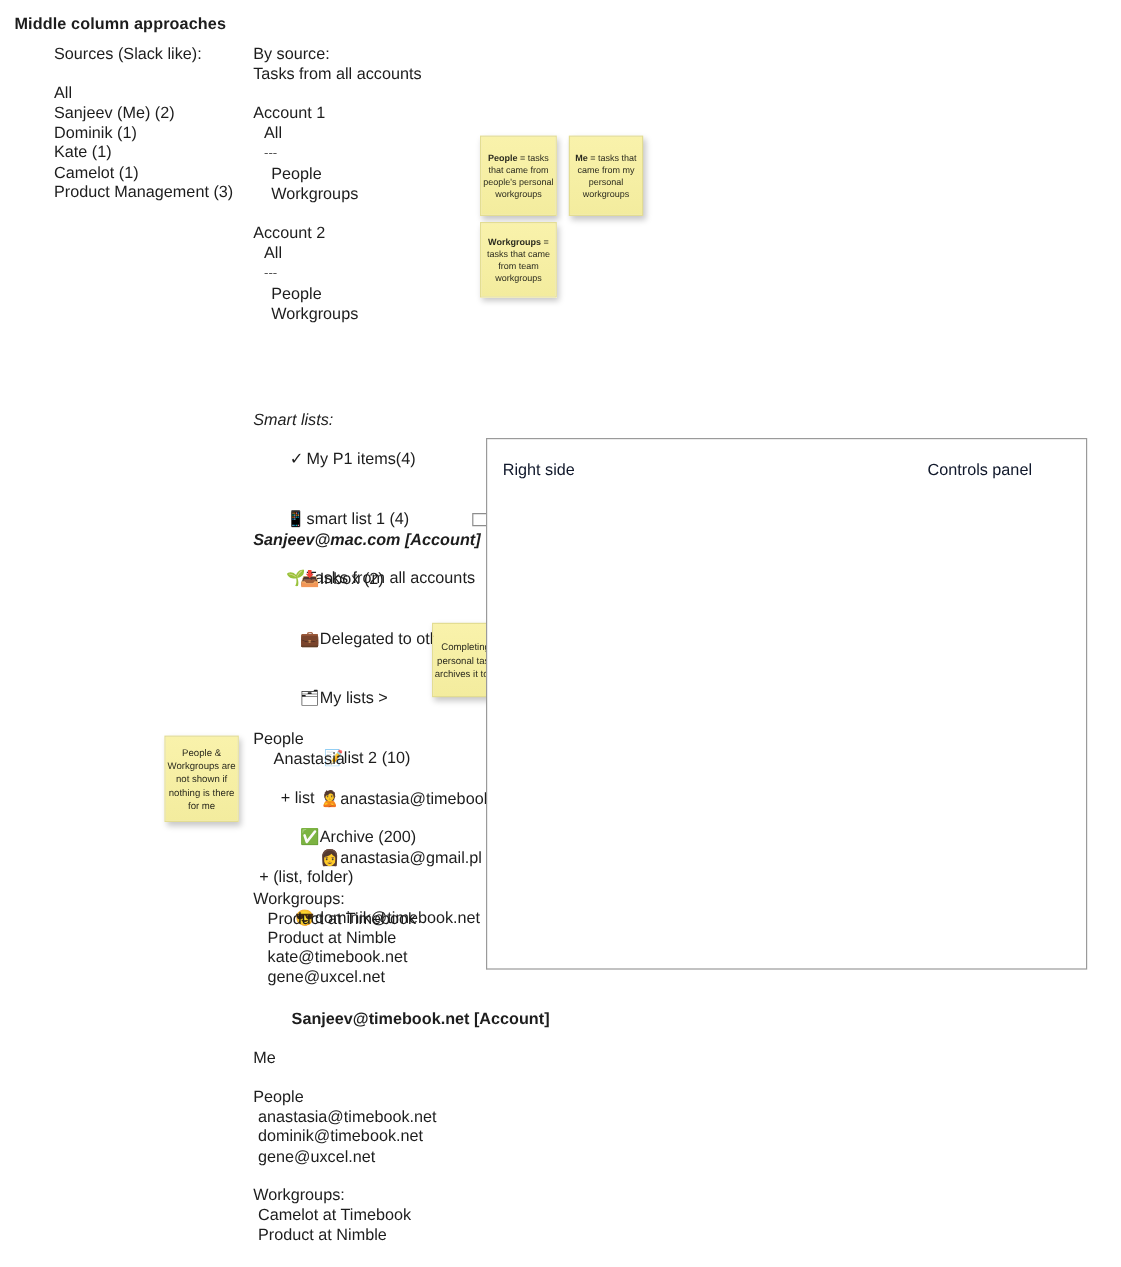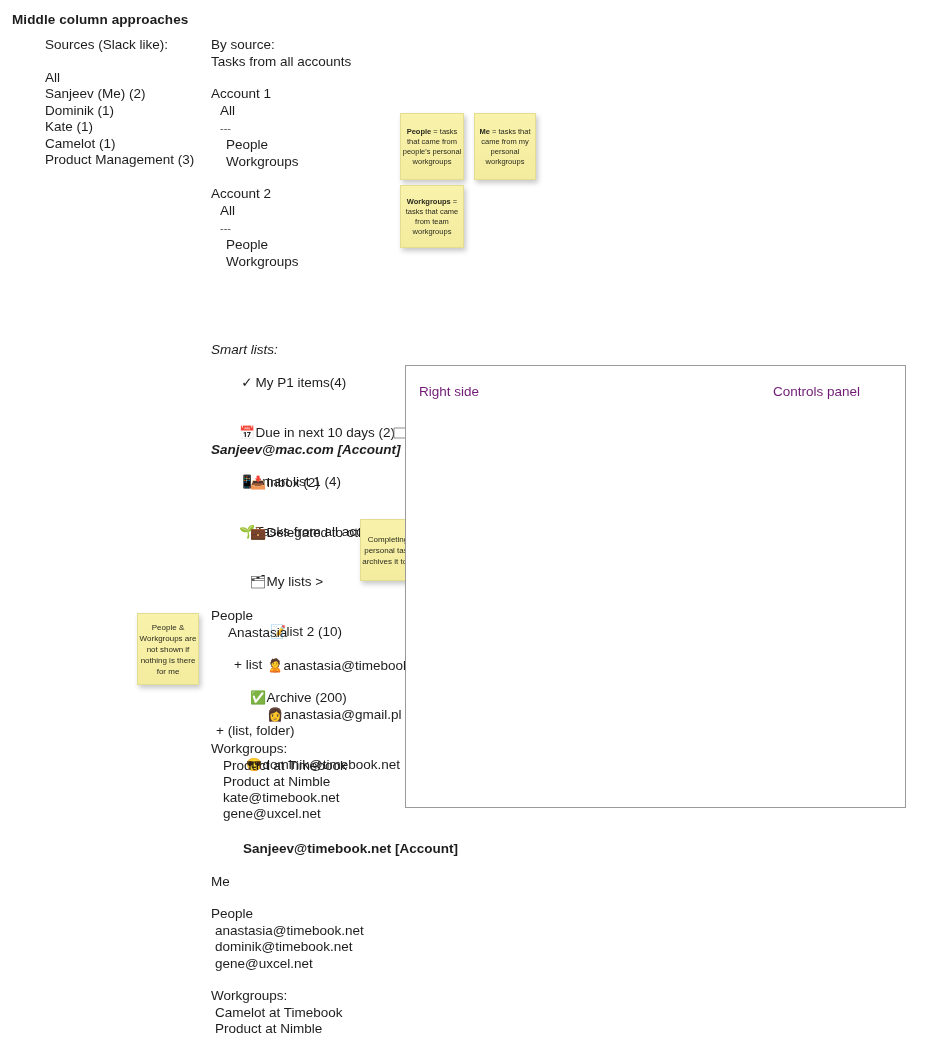--- a/index.html
+++ b/index.html
@@ -58,21 +58,21 @@
   }
   .note-inner { width: 100%; }
   .note .b { font-weight: bold; }
 
   
   .frame {
     border: 1px solid #9a9a9a;
     background: #ffffff;
     box-sizing: border-box;
   }
-  .frame-label { font-size: 13.5px; color: #701a75; }
+  .frame-label { font-size: 13.5px; color: #0f172a; }
   .canvas-caption { font-size: 9.5px; color: #3a3a3a; }
 
   
   .vline { background: #9d9d9d; width: 1px; }
 
   
   .arrow-wrap { width: 40px; height: 22px; }
 
   .em { font-size: 13px; }
   .icon-slot {
@@ -141,23 +141,20 @@
   </div>
 </div>
 
 <div class="abs" style="left:211px; top:342px; width:200px;">
   <div class="txt-line italic">Smart lists:</div>
   <div class="stack">
     <div style="padding-left:5px;">
       <span class="icon-slot">✓</span><span>My P1 items(4)</span>
     </div>
     <div style="padding-left:5px;">
-      <span class="icon-slot em">📅</span><span>Due in next 10 days (2)</span>
-    </div>
-    <div style="padding-left:5px;">
       <span class="icon-slot em">📱</span><span>smart list 1 (4)</span>
     </div>
     <div style="padding-left:5px;">
       <span class="icon-slot em">🌱</span><span>Tasks from all accounts</span>
     </div>
   </div>
 </div>
 
 <div class="abs" style="left:211px; top:442px; width:200px;">
   <div class="txt-line italic-bold">Sanjeev@mac.com [Account]</div>

